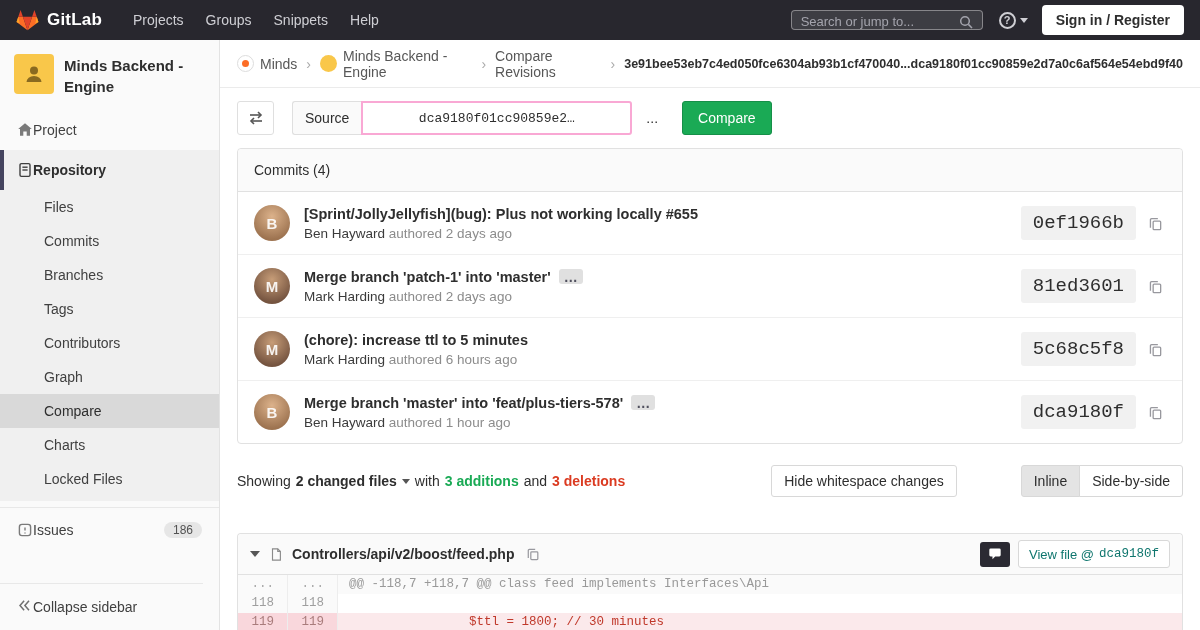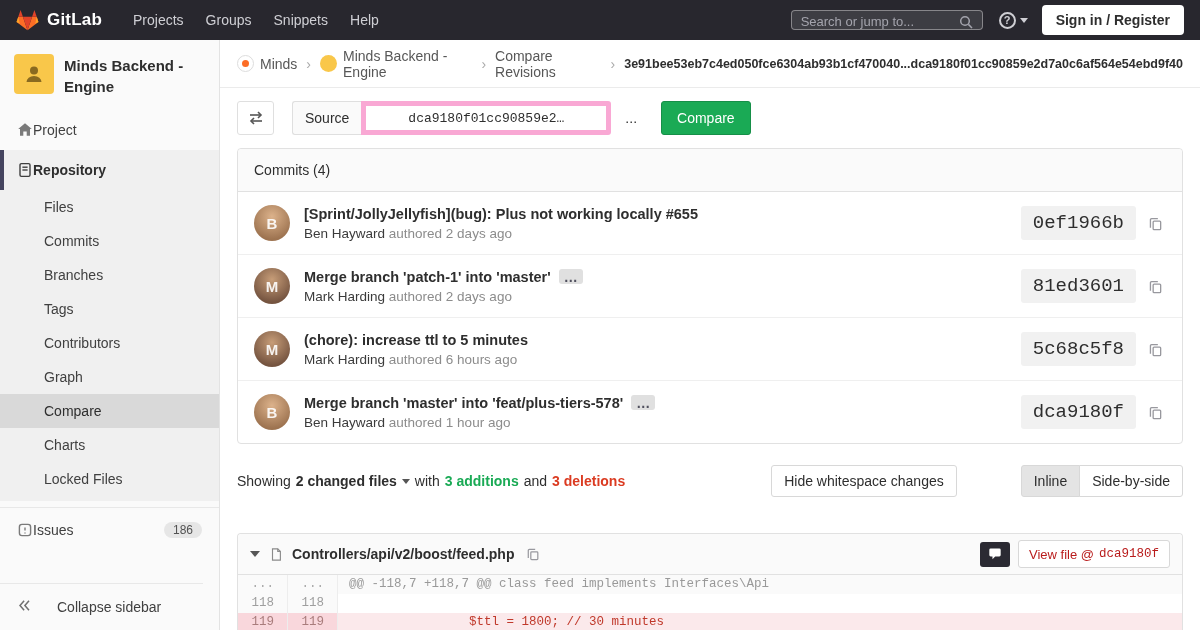--- a/index.html
+++ b/index.html
@@ -71,21 +71,21 @@
   .sub-item { padding: 9px 16px 9px 44px; color: #404040; cursor: pointer; font-size: 14px; }
   .sub-item.active { background: #d9d9d9; color: #2e2e2e; }
   .issues-row { border-top: 1px solid #e8e8e8; margin-top: 6px; height: 44px; }
   .count-badge {
     margin-left: auto; background: rgba(0,0,0,.08); color: #525252;
     border-radius: 9px; padding: 1px 9px; font-size: 12px;
   }
   .collapse-row {
     position: absolute; bottom: 0; left: 0; right: 16px; height: 47px;
     border-top: 1px solid #e8e8e8; background: #fafafa;
-    display: flex; align-items: center; gap: 25px; padding: 0 17px;
+    display: flex; align-items: center; gap: 1px; padding: 0 17px;
     color: #404040; cursor: pointer;
   }
 
   
   .content { flex: 1; overflow: hidden; background: #fff; }
 
   .breadcrumbs {
     height: 48px; display: flex; align-items: center; gap: 9px;
     padding: 0 17px; border-bottom: 1px solid #ebebeb; font-size: 14px;
   }
@@ -107,21 +107,21 @@
     border-radius: 3px; display: flex; align-items: center; justify-content: center;
     cursor: pointer; margin-right: 18px;
   }
   .input-group { display: flex; height: 34px; }
   .ig-label {
     background: #fafafa; border: 1px solid #dfdfdf; border-right: 0;
     border-radius: 3px 0 0 3px; display: flex; align-items: center;
     padding: 0 12px; font-size: 14px; color: #2e2e2e;
   }
   .ig-field {
-    width: 250px; border: 5px solid #f9a8d4; border-radius: 0 3px 3px 0;
+    width: 271px; border: 2px solid #f9a8d4; border-radius: 0 3px 3px 0;
     background: #fff; display: flex; align-items: center; justify-content: center;
     font-family: "Liberation Mono", "DejaVu Sans Mono", monospace;
     font-size: 13px; color: #2e2e2e; cursor: pointer;
   }
   .dots-sep { margin: 0 14px; color: #2e2e2e; }
   .compare-btn {
     margin-left: 10px; height: 34px; padding: 0 15px; background: #1aaa55;
     border: 1px solid #168f48; border-radius: 3px; color: #fff; font-size: 14px;
     font-family: "Liberation Sans", sans-serif; cursor: pointer;
   }
@@ -189,21 +189,21 @@
   }
   .diff-caret { width: 0; height: 0; border-left: 5px solid transparent; border-right: 5px solid transparent; border-top: 6px solid #565656; cursor: pointer; }
   .file-path { font-weight: 600; font-size: 14px; color: #2e2e2e; cursor: pointer; }
   .diff-actions { margin-left: auto; display: flex; align-items: center; gap: 8px; }
   .comment-btn {
     width: 30px; height: 25px; background: #2b2a33; border: 0; border-radius: 3px;
     display: flex; align-items: center; justify-content: center; cursor: pointer;
   }
   .view-file-btn {
     height: 28px; padding: 0 10px; background: #fff; border: 1px solid #d8d8d8;
-    border-radius: 3px; font-size: 13px; color: #b91c1c; cursor: pointer;
+    border-radius: 3px; font-size: 13px; color: #0f766e; cursor: pointer;
     display: flex; align-items: center; gap: 5px; font-family: "Liberation Sans", sans-serif;
   }
   .view-file-sha { font-family: "Liberation Mono", "DejaVu Sans Mono", monospace; font-size: 12.5px; }
 
   .diff-table { font-family: "Liberation Mono", "DejaVu Sans Mono", monospace; font-size: 12.5px; }
   .dline { display: flex; line-height: 19px; }
   .dln {
     width: 50px; min-width: 50px; text-align: right; padding-right: 13px;
     color: #9e9e9e; background: #fafafa; border-right: 1px solid #ededed; cursor: pointer;
   }

